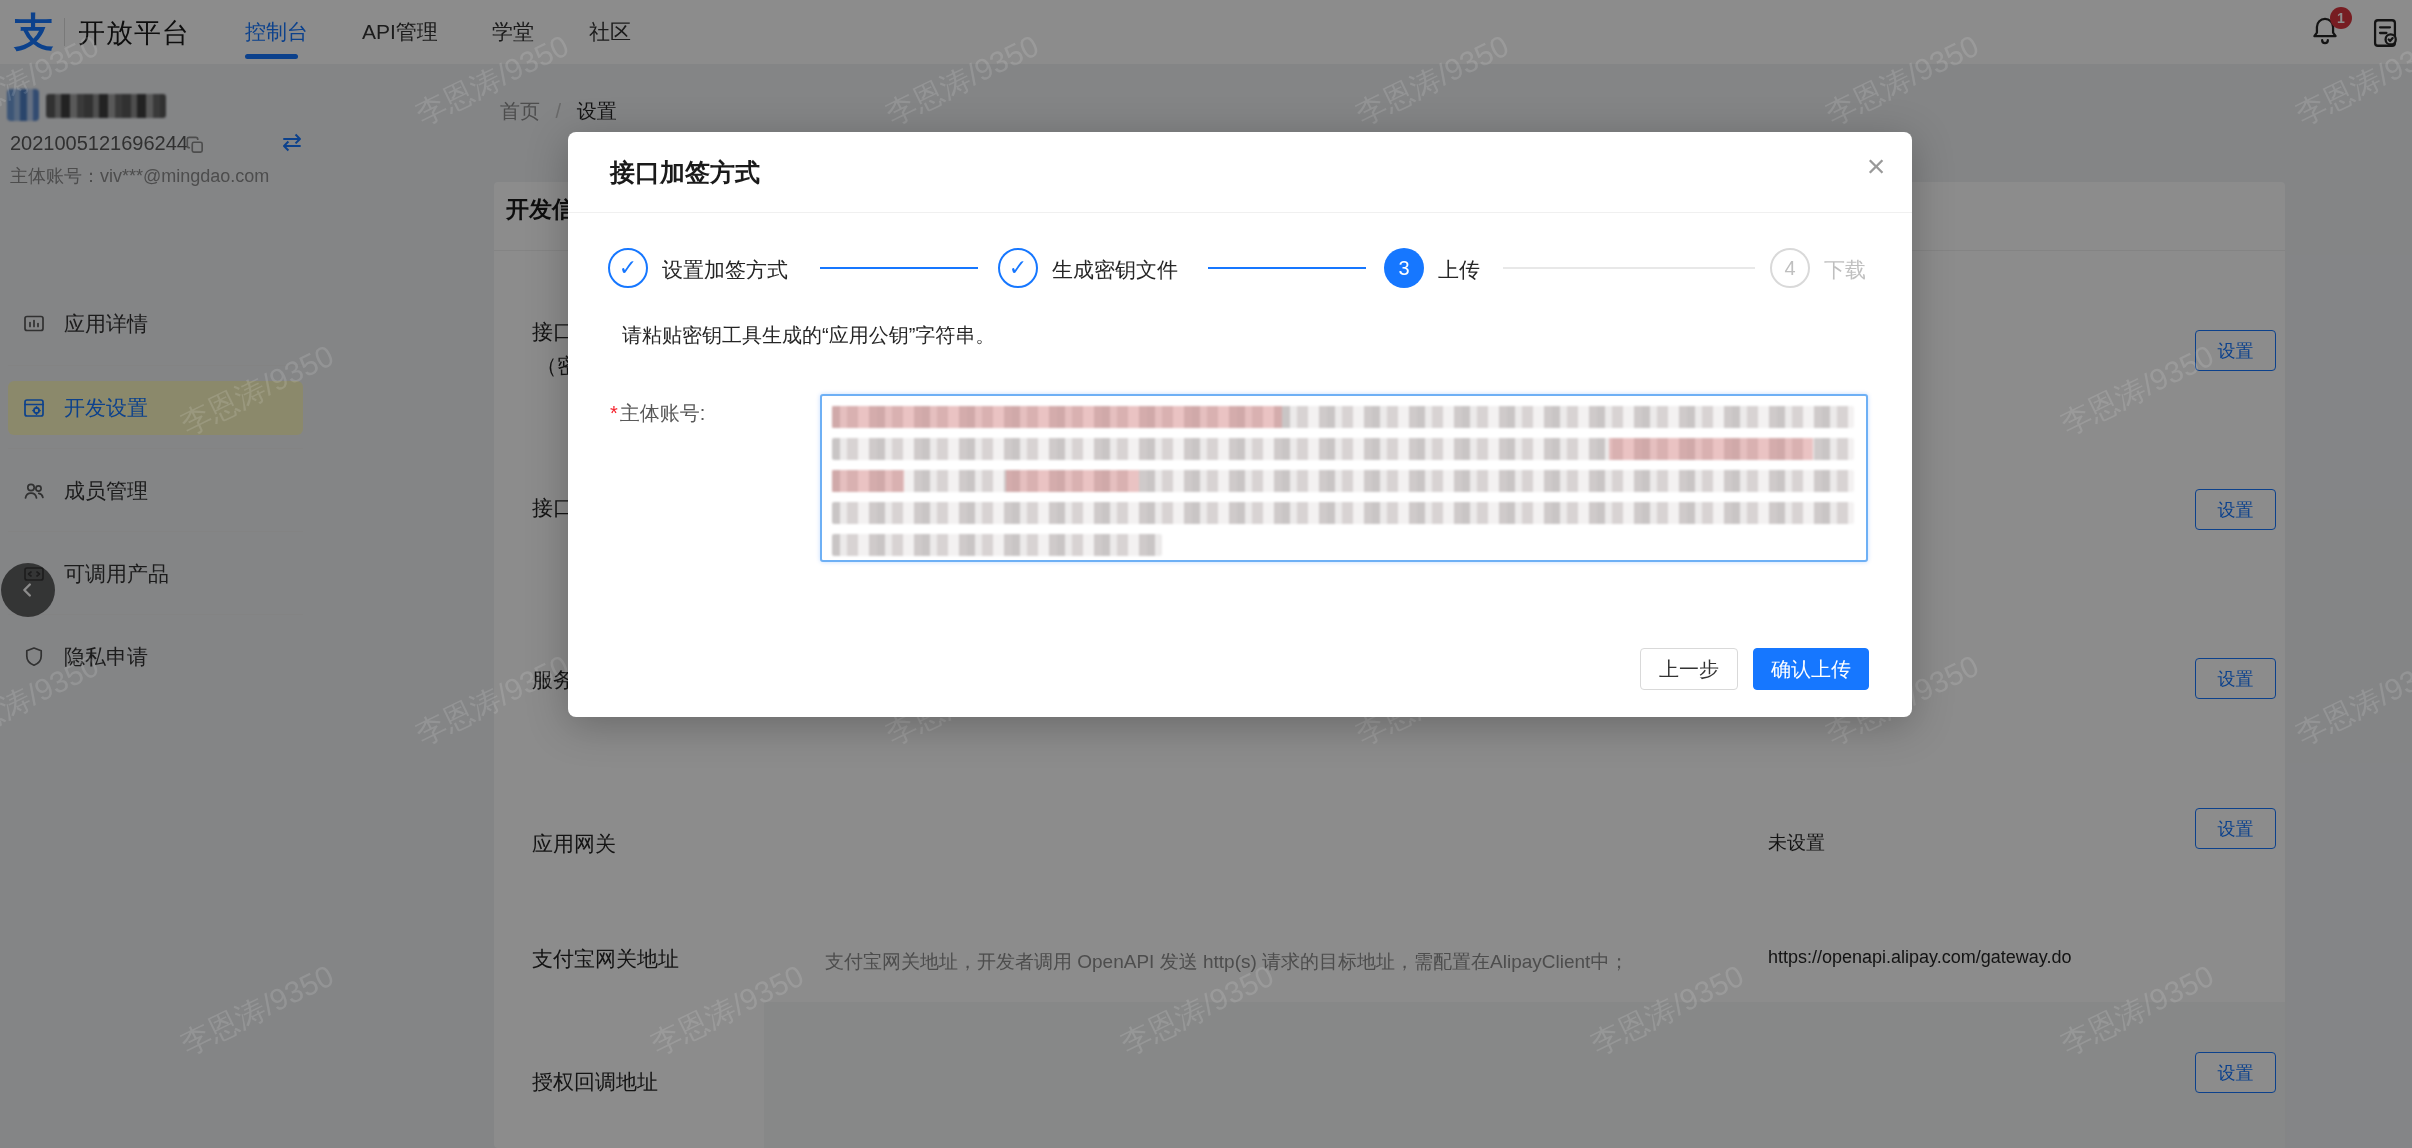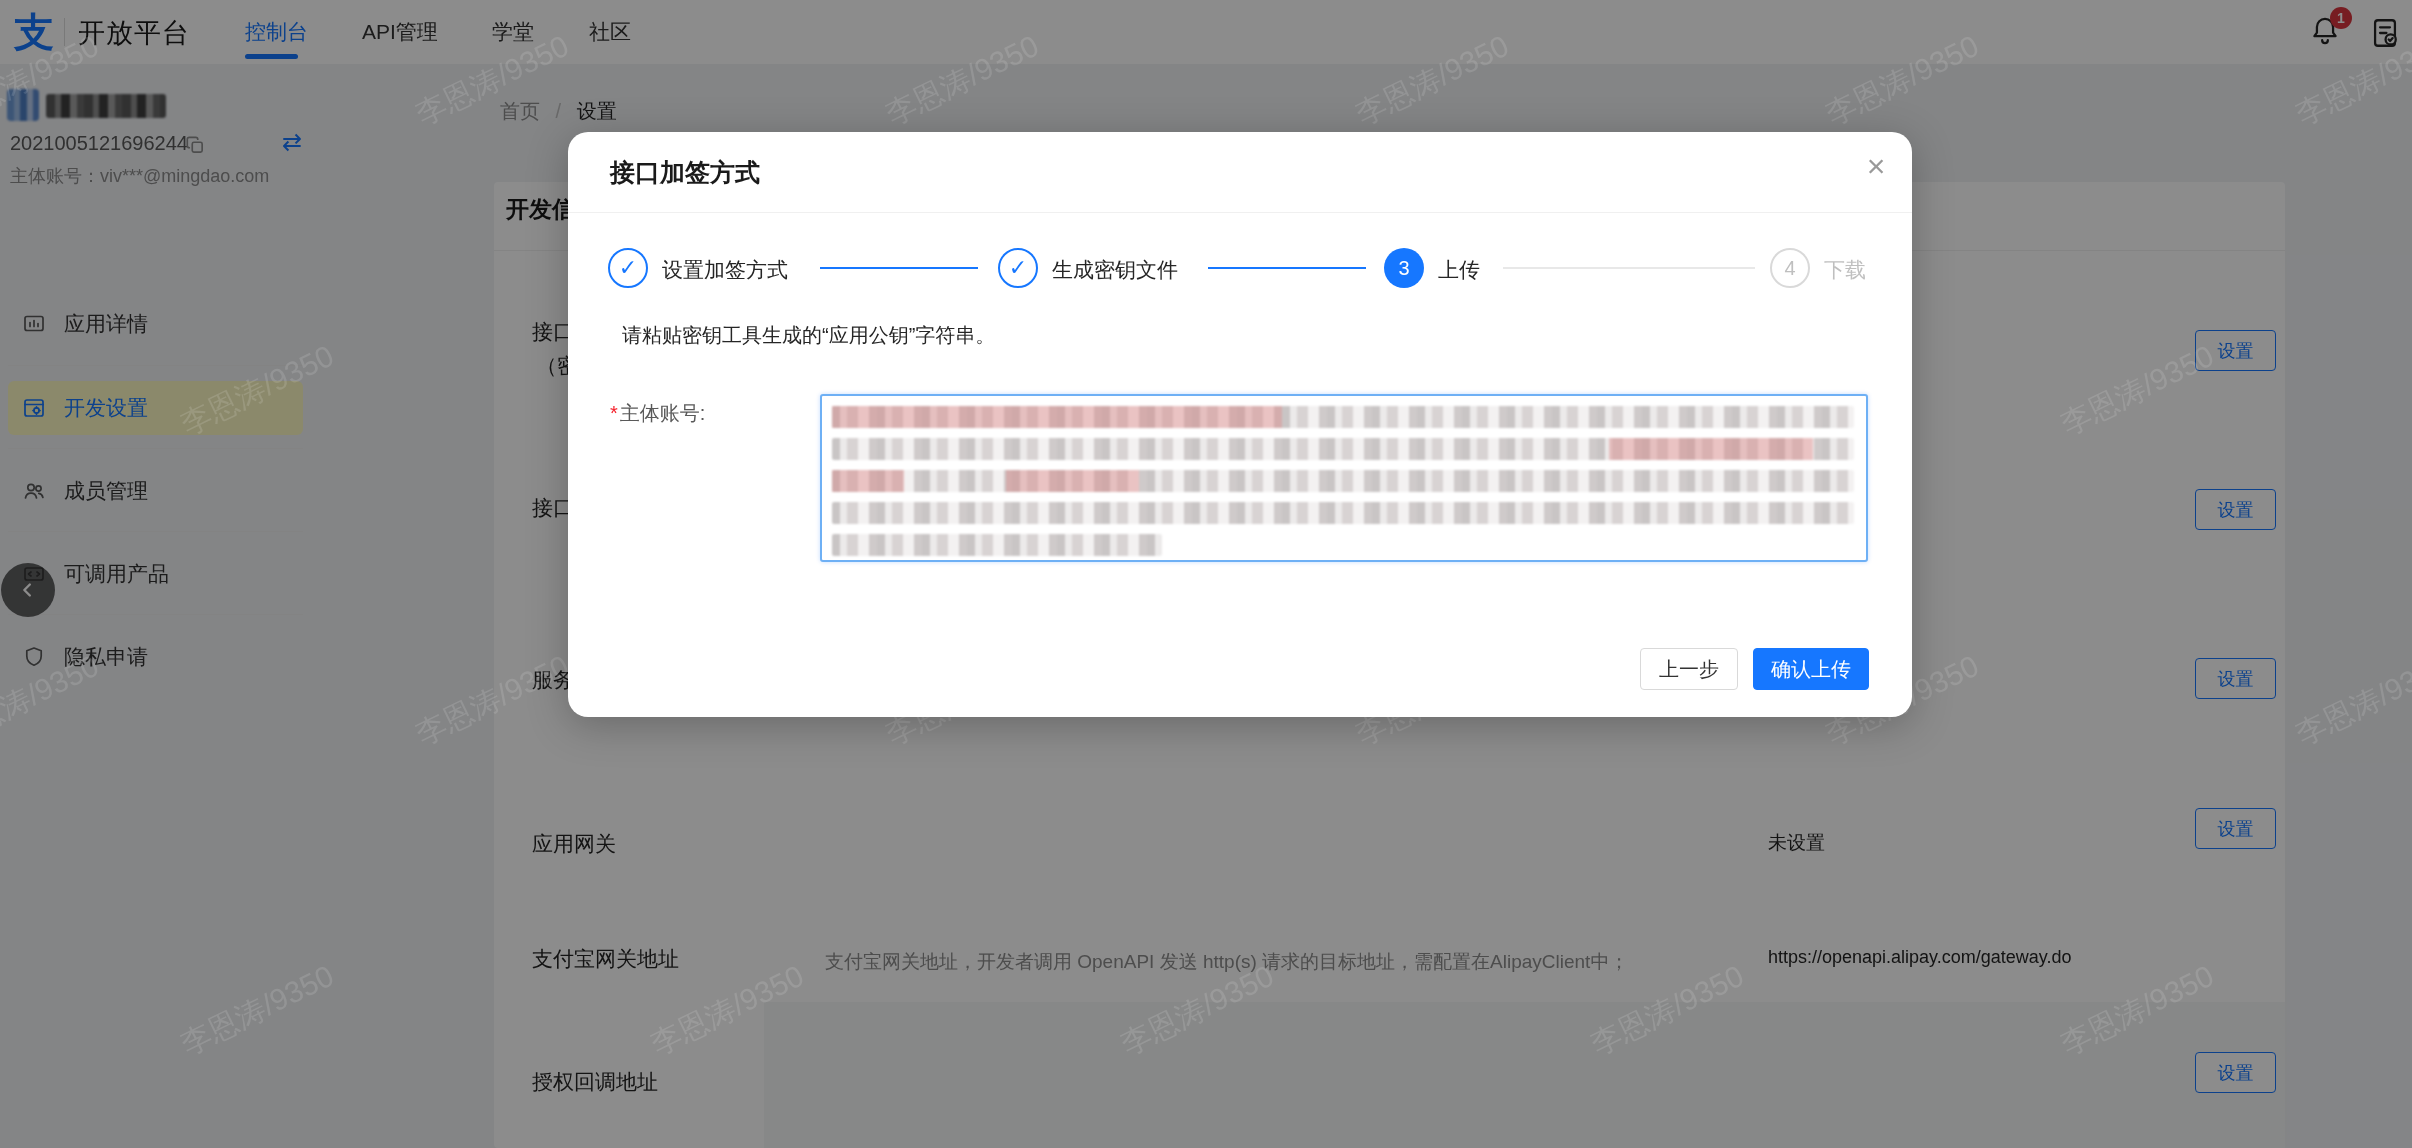--- a/index.html
+++ b/index.html
@@ -61,21 +61,21 @@
   .link{color:#1677ff;cursor:pointer}
   .set-btn{position:absolute;left:1701px;width:81px;height:41px;border:1px solid #1677ff;border-radius:4px;background:#fff;color:#1677ff;font-size:18px;display:flex;align-items:center;justify-content:center;cursor:pointer}
   .grey-panel{position:absolute;left:270px;top:820px;width:1521px;height:146px;background:#f6f7f8}
 
   
   .overlay{position:absolute;left:0;top:0;width:2412px;height:1148px;background:rgba(0,0,0,.45);z-index:10}
   .watermarks{position:absolute;left:0;top:0;width:2412px;height:1148px;z-index:11;pointer-events:none;overflow:hidden}
   .wm{position:absolute;font-size:30px;color:rgba(255,255,255,.13);transform:rotate(-26deg);white-space:nowrap}
 
   
-  .modal{position:absolute;left:568px;top:132px;width:1344px;height:585px;background:#fff;border-radius:20px;box-shadow:0 8px 40px rgba(0,0,0,.25);z-index:20}
+  .modal{position:absolute;left:568px;top:132px;width:1344px;height:585px;background:#fff;border-radius:8px;box-shadow:0 8px 40px rgba(0,0,0,.25);z-index:20}
   .modal-title{position:absolute;left:42px;top:24px;font-size:25px;font-weight:600;color:#1a1a1a}
   .modal-close{position:absolute;left:1286px;top:12px;width:44px;height:44px;font-size:32px;color:#999;display:flex;align-items:center;justify-content:center;cursor:pointer}
   .modal-divider{position:absolute;left:0;top:80px;width:1344px;height:1px;background:#f0f0f0}
   .step-circle{position:absolute;top:116px;width:40px;height:40px;border-radius:50%;box-sizing:border-box;display:flex;align-items:center;justify-content:center;font-size:20px}
   .step-circle.done{border:2px solid #1677ff;color:#1677ff;background:#fff;font-size:22px}
   .step-circle.active{background:#1677ff;color:#fff;font-weight:500}
   .step-circle.pending{border:2px solid #d9d9d9;color:#bfbfbf;background:#fff}
   .step-label{position:absolute;top:124px;font-size:21px;color:#262626}
   .step-label.pending{color:#bfbfbf}
   .step-line{position:absolute;top:135px;height:2px}

